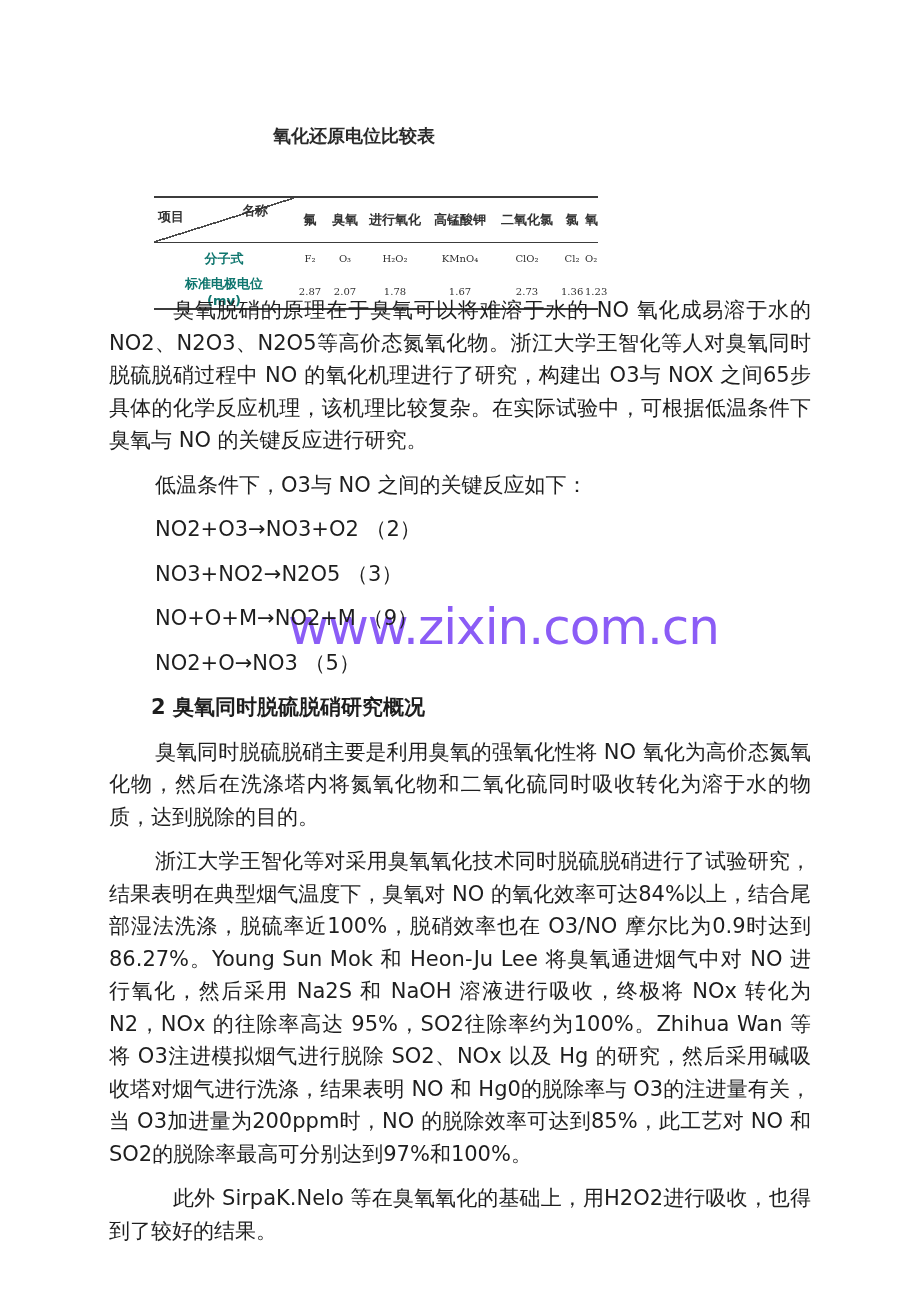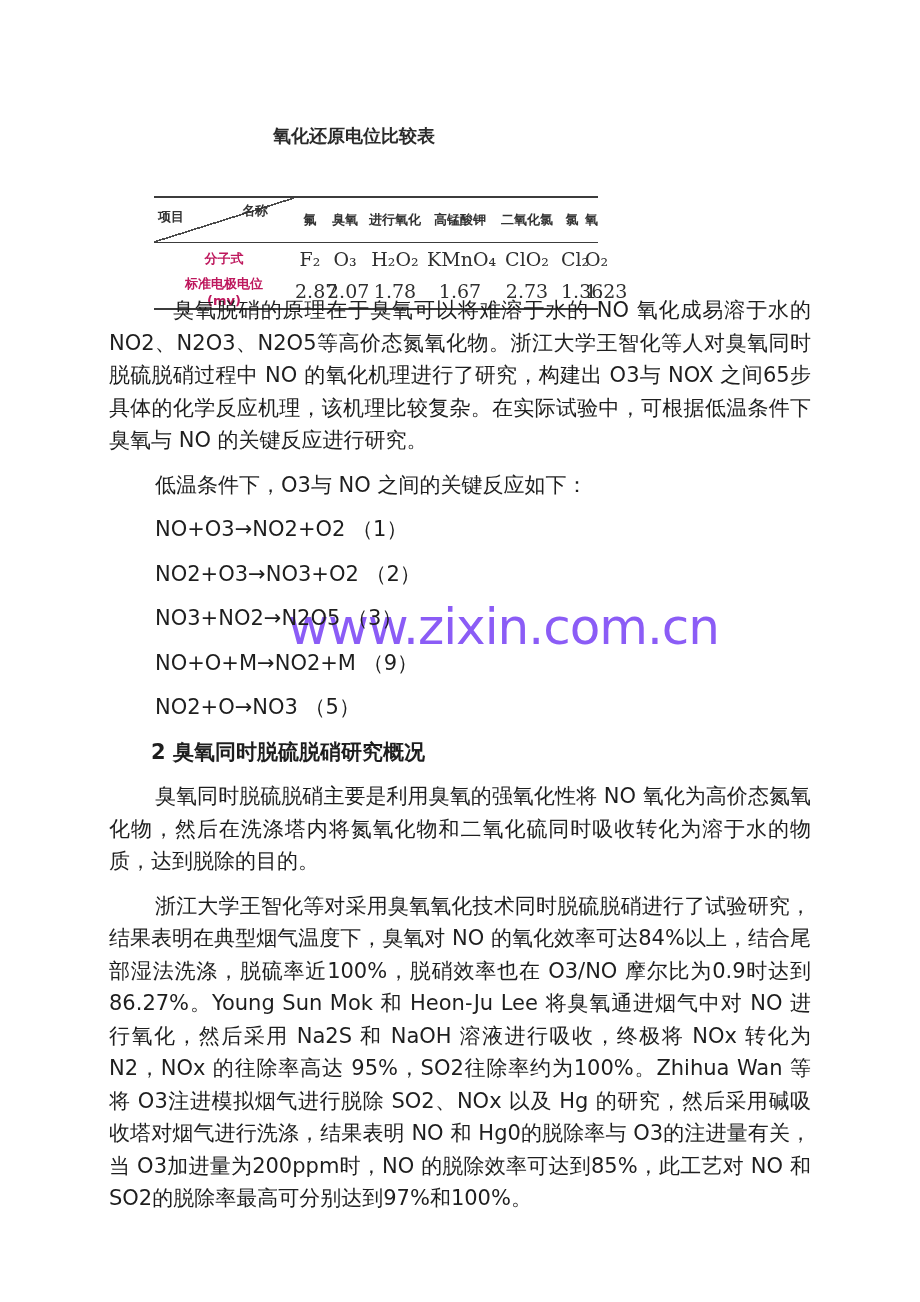--- a/index.html
+++ b/index.html
@@ -65,25 +65,25 @@
     height:44px;
     background:
       linear-gradient(to bottom right,
         transparent calc(50% - 0.8px),
         #4a4a4a calc(50% - 0.8px),
         #4a4a4a calc(50% + 0.8px),
         transparent calc(50% + 0.8px));
   }
   .corner .c-name{position:absolute;top:4px;right:26px;font-weight:bold;}
   .corner .c-item{position:absolute;bottom:16px;left:4px;font-weight:bold;}
-  td.rowlab{font-weight:bold;color:#be185d;}
+  td.rowlab{font-weight:bold;color:#0f766e;}
   td.val{
     font-family:"DejaVu Serif","Liberation Serif",serif;
     font-weight:normal;
-    font-size:19px;
+    font-size:10px;
     color:#2f2f2f;
   }
   .unitline{display:block;font-weight:bold;}
   
   .doc-body{
     position:absolute;
     left:97px;top:282px;width:726px;
     font-size:21px;
     line-height:32.5px;
     text-align:justify;
@@ -152,21 +152,21 @@
     <td class="val">2.73</td>
     <td class="val">1.36</td>
     <td class="val">1.23</td>
   </tr>
 </tbody>
   </table>
 
 <div class="doc-body">
   <p class="ind3">臭氧脱硝的原理在于臭氧可以将难溶于水的 NO 氧化成易溶于水的 NO2、N2O3、N2O5等高价态氮氧化物。浙江大学王智化等人对臭氧同时脱硫脱硝过程中 NO 的氧化机理进行了研究，构建出 O3与 NOX 之间65步具体的化学反应机理，该机理比较复杂。在实际试验中，可根据低温条件下臭氧与 NO 的关键反应进行研究。</p>
   <p class="ind2">低温条件下，O3与 NO 之间的关键反应如下：</p>
-  <p class="eq">NO+O3→NO2+O2 （1）</p>
   <p class="eq">NO2+O3→NO3+O2 （2）</p>
   <p class="eq">NO3+NO2→N2O5 （3）</p>
   <p class="eq">NO+O+M→NO2+M （9）</p>
   <p class="eq">NO2+O→NO3 （5）</p>
   <p class="heading">2 臭氧同时脱硫脱硝研究概况</p>
   <p class="ind2">臭氧同时脱硫脱硝主要是利用臭氧的强氧化性将 NO 氧化为高价态氮氧化物，然后在洗涤塔内将氮氧化物和二氧化硫同时吸收转化为溶于水的物质，达到脱除的目的。</p>
   <p class="ind2">浙江大学王智化等对采用臭氧氧化技术同时脱硫脱硝进行了试验研究，结果表明在典型烟气温度下，臭氧对 NO 的氧化效率可达84%以上，结合尾部湿法洗涤，脱硫率近100%，脱硝效率也在 O3/NO 摩尔比为0.9时达到86.27%。Young Sun Mok 和 Heon-Ju Lee 将臭氧通进烟气中对 NO 进行氧化，然后采用 Na2S 和 NaOH 溶液进行吸收，终极将 NOx 转化为 N2，NOx 的往除率高达 95%，SO2往除率约为100%。Zhihua Wan 等将 O3注进模拟烟气进行脱除 SO2、NOx 以及 Hg 的研究，然后采用碱吸收塔对烟气进行洗涤，结果表明 NO 和 Hg0的脱除率与 O3的注进量有关，当 O3加进量为200ppm时，NO 的脱除效率可达到85%，此工艺对 NO 和 SO2的脱除率最高可分别达到97%和100%。</p>
+  <p class="ind3">此外 SirpaK.Nelo 等在臭氧氧化的基础上，用H2O2进行吸收，也得到了较好的结果。</p>
 </div>
 
 </body></html>

